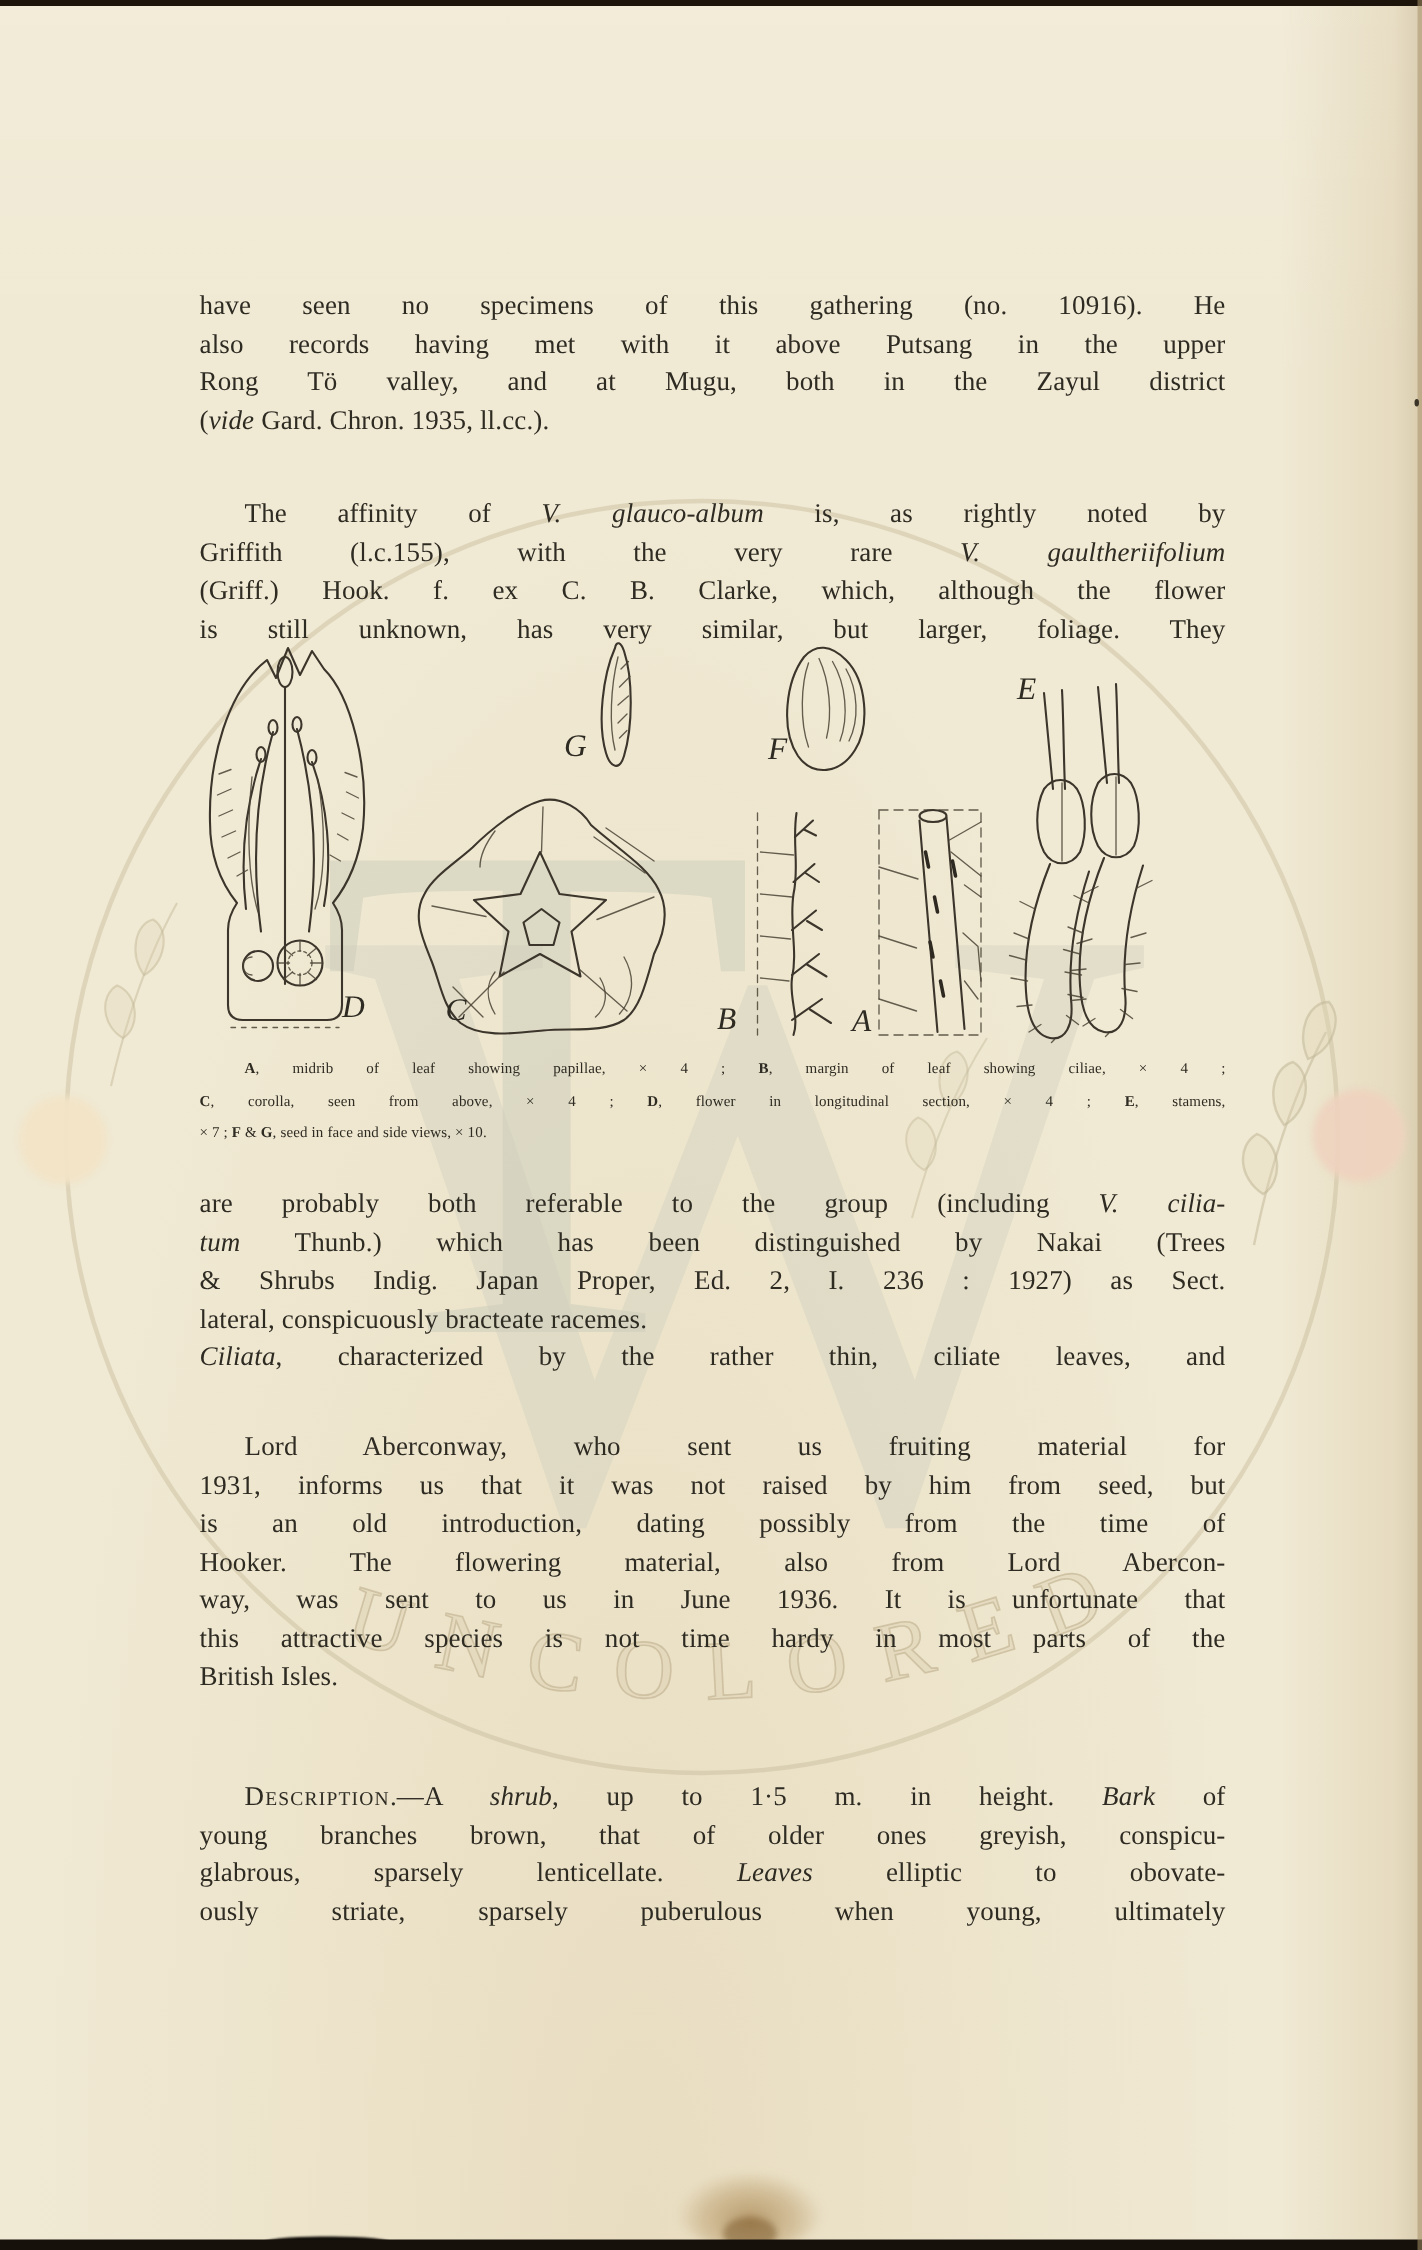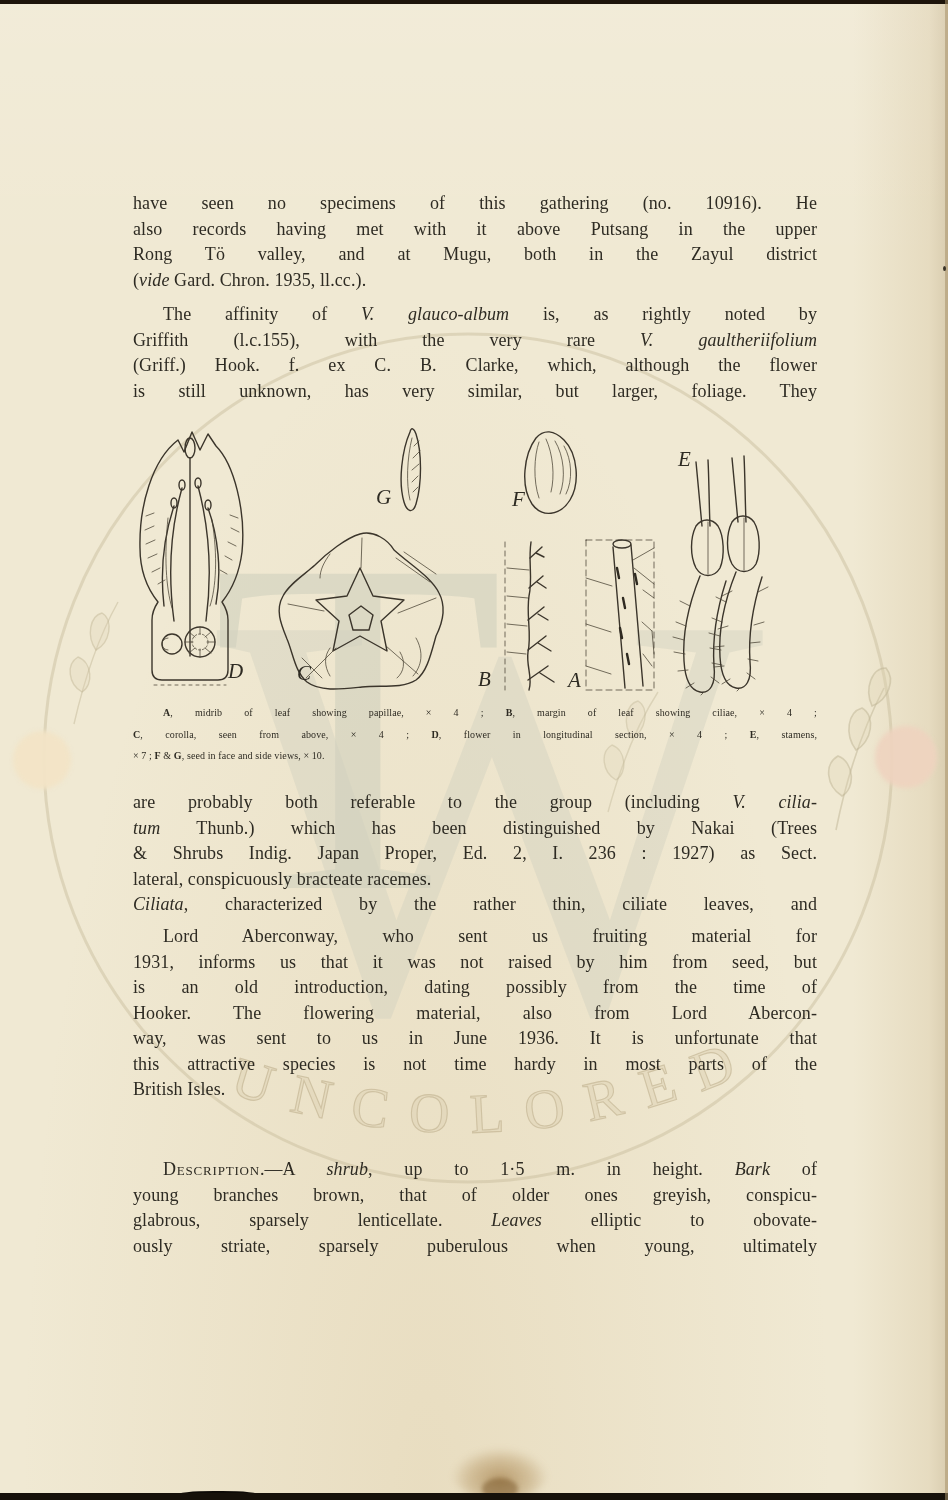--- a/index.html
+++ b/index.html
@@ -29,21 +29,21 @@
   .wm{position:absolute;left:0;top:0;pointer-events:none;}
   .wm-dot{position:absolute;border-radius:50%;filter:blur(2px);}
   .wm-dot-left{left:13px;top:731px;width:58px;height:58px;background:rgba(242,228,198,0.95);}
   .wm-dot-right{left:875px;top:726px;width:62px;height:62px;background:rgba(238,211,191,0.9);}
   
   .par{position:absolute;left:133px;width:684px;font-size:18px;line-height:25.5px;
        letter-spacing:0.1px;}
   .caption{font-size:10px;line-height:21.5px;}
   .line{text-align:justify;text-align-last:justify;}
   .line-end{text-align-last:left;}
-  .indent .line:first-child{text-indent:30px;}
+  .indent .line:first-child{text-indent:30px;margin-top:28px;}
   .caption .line:first-child{text-indent:30px;}
   .seg-i{font-style:italic;}
   .seg-b{font-weight:700;}
   .seg-sc{font-variant:small-caps;letter-spacing:0.8px;}
   #p1{top:191px;} #p2{top:302px;} #cap{top:702px;}
   #p3{top:790px;} #p4{top:924px;} #p5{top:1157px;}
   
   #fig{position:absolute;left:134px;top:426px;}
   .ink{stroke:#3b352b;stroke-width:1.4;fill:none;stroke-linecap:round;stroke-linejoin:round;}
   .ink-thin{stroke:#4a4335;stroke-width:0.9;fill:none;stroke-linecap:round;opacity:0.85;}

